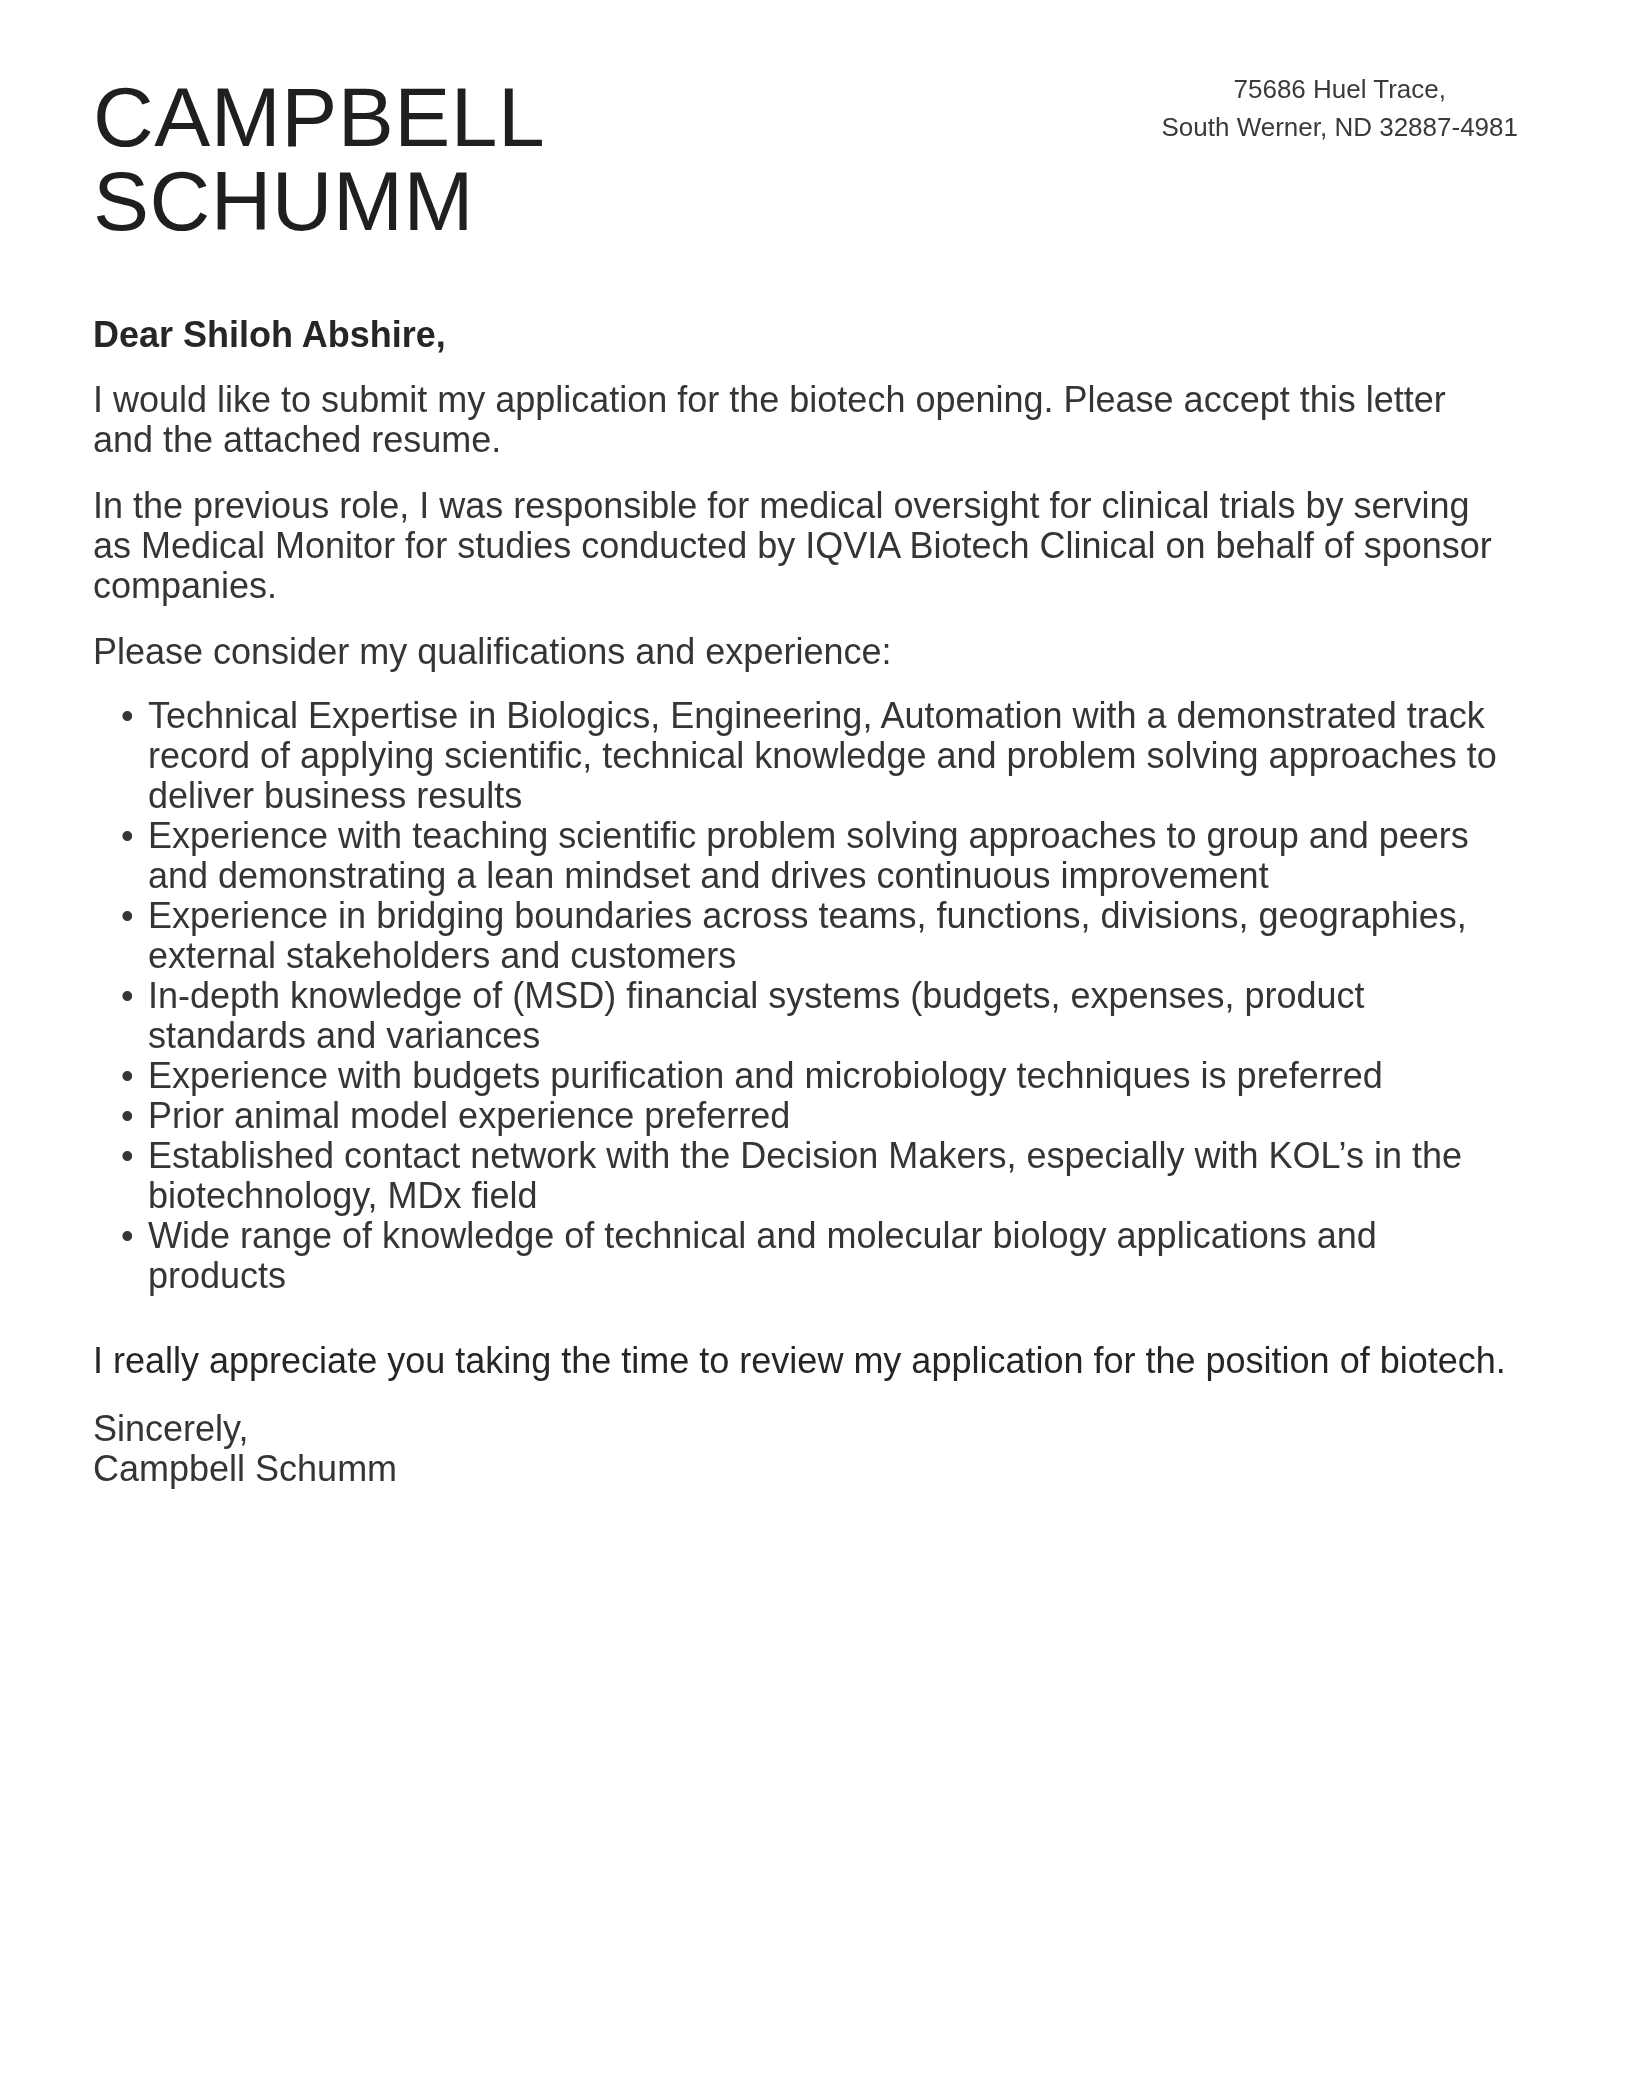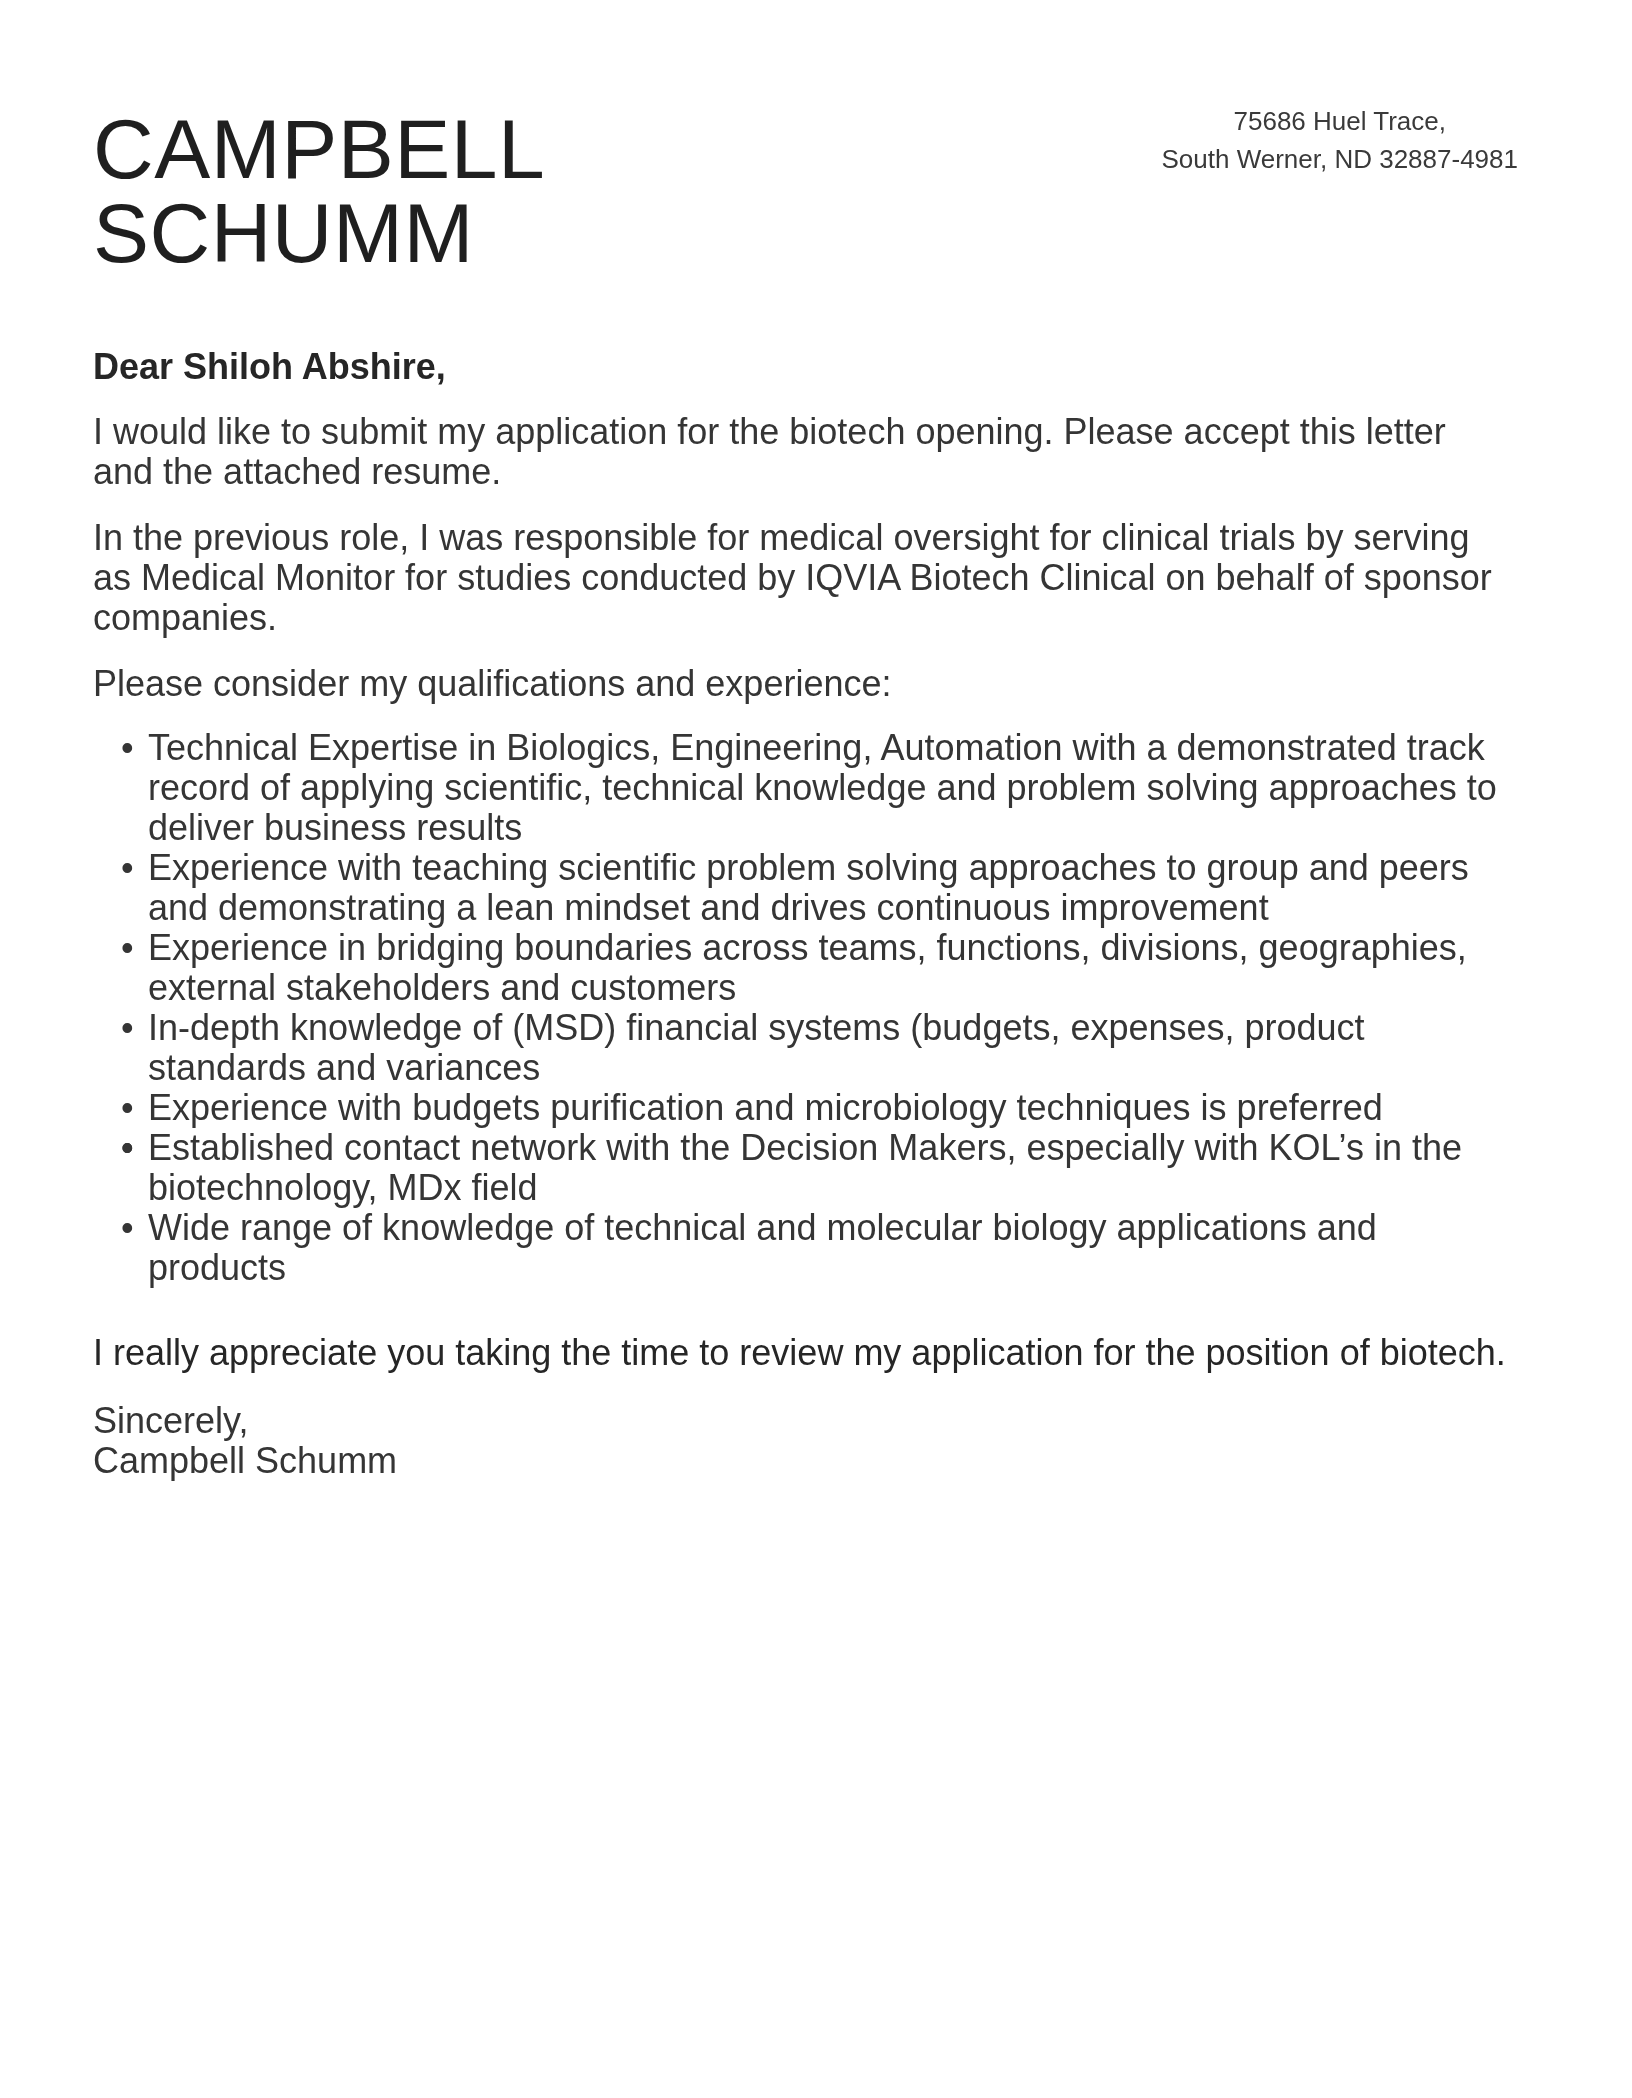--- a/index.html
+++ b/index.html
@@ -15,21 +15,21 @@
     overflow: hidden;
   }
   .content {
     padding: 0 114px 0 93px;
   }
   
   .letter-header {
     display: flex;
     justify-content: space-between;
     align-items: flex-start;
-    padding-top: 102px;
+    padding-top: 70px;
   }
   .applicant-name {
     font-size: 84px;
     line-height: 84px;
     font-weight: 400;
     color: #1f1f1f;
     letter-spacing: 0.5px;
     margin-top: 5px;
   }
   .sender-address {
@@ -98,21 +98,21 @@
     <p class="body-text paragraph">In the previous role, I was responsible for medical oversight for clinical trials by serving as Medical Monitor for studies conducted by IQVIA Biotech Clinical on behalf of sponsor companies.</p>
 
     <p class="body-text paragraph">Please consider my qualifications and experience:</p>
 
     <ul class="body-text qualifications">
       <li><span class="bullet-dot">•</span><span>Technical Expertise in Biologics, Engineering, Automation with a demonstrated track record of applying scientific, technical knowledge and problem solving approaches to deliver business results</span></li>
       <li><span class="bullet-dot">•</span><span>Experience with teaching scientific problem solving approaches to group and peers and demonstrating a lean mindset and drives continuous improvement</span></li>
       <li><span class="bullet-dot">•</span><span>Experience in bridging boundaries across teams, functions, divisions, geographies, external stakeholders and customers</span></li>
       <li><span class="bullet-dot">•</span><span>In-depth knowledge of (MSD) financial systems (budgets, expenses, product standards and variances</span></li>
       <li><span class="bullet-dot">•</span><span>Experience with budgets purification and microbiology techniques is preferred</span></li>
-      <li><span class="bullet-dot">•</span></li>
+      <li><span class="bullet-dot">•</span><span>Prior animal model experience preferred</span></li>
       <li><span class="bullet-dot">•</span><span>Established contact network with the Decision Makers, especially with KOL’s in the biotechnology, MDx field</span></li>
       <li><span class="bullet-dot">•</span><span>Wide range of knowledge of technical and molecular biology applications and products</span></li>
     </ul>
 
     <p class="body-text closing-statement">I really appreciate you taking the time to review my application for the position of biotech.</p>
 
     <div class="body-text signoff-block">
       <div>Sincerely,</div>
       <div>Campbell Schumm</div>
     </div>

